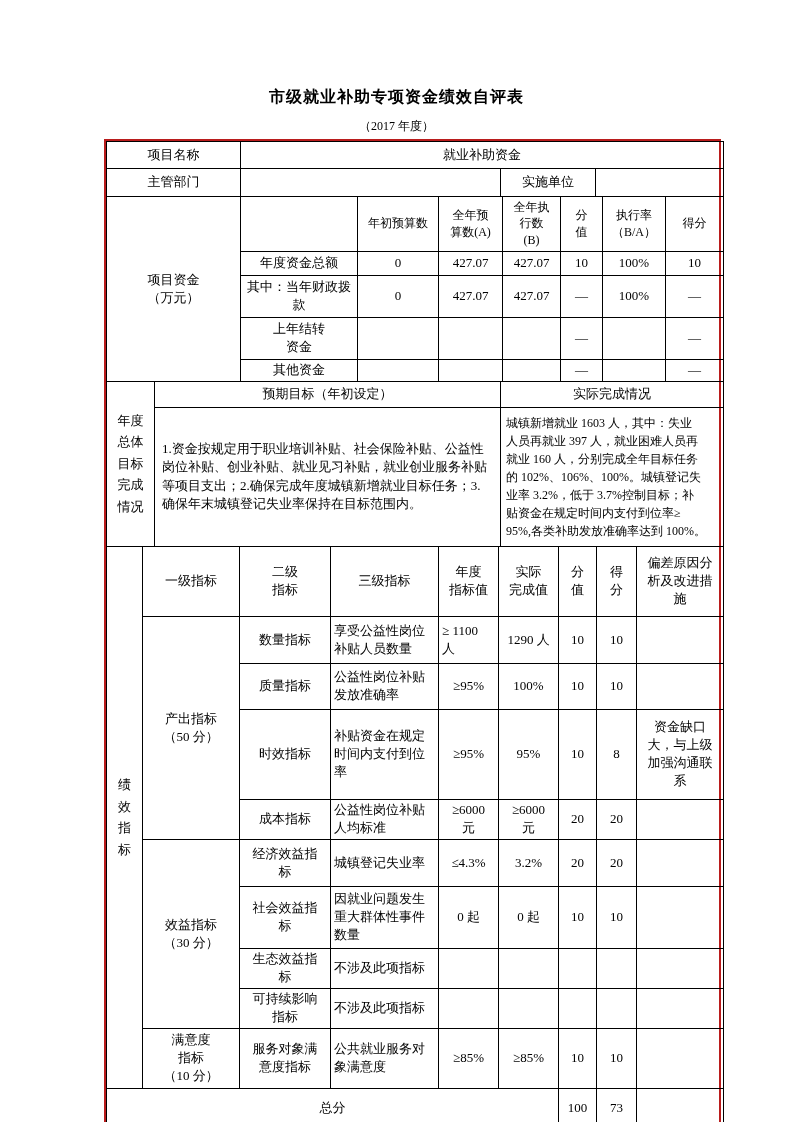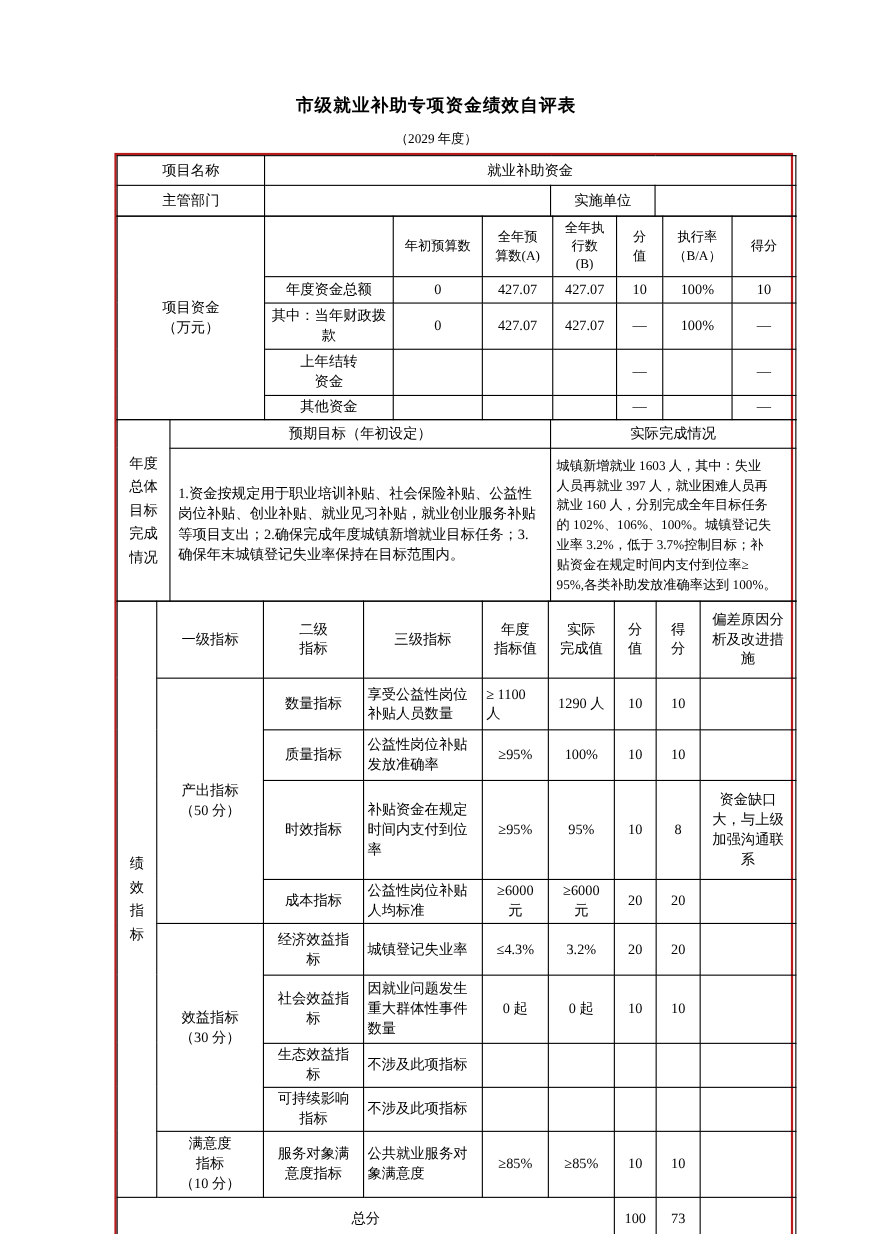--- a/index.html
+++ b/index.html
@@ -62,21 +62,21 @@
   }
   .vlabel { line-height: 1.65; font-size: 13px; }
   .small { font-size: 12px; }
 </style>
 </head>
 <body>
 
 <div class="page">
 
   <div class="doc-title">市级就业补助专项资金绩效自评表</div>
-  <div class="doc-subtitle">（2029 年度）</div>
+  <div class="doc-subtitle">（2017 年度）</div>
 
   <div class="doc-table-wrap">
 
     <table>
       <colgroup>
           <col style="width:134px">
           <col style="width:260px">
           <col style="width:95px">
           <col style="width:128px">
         </colgroup>

